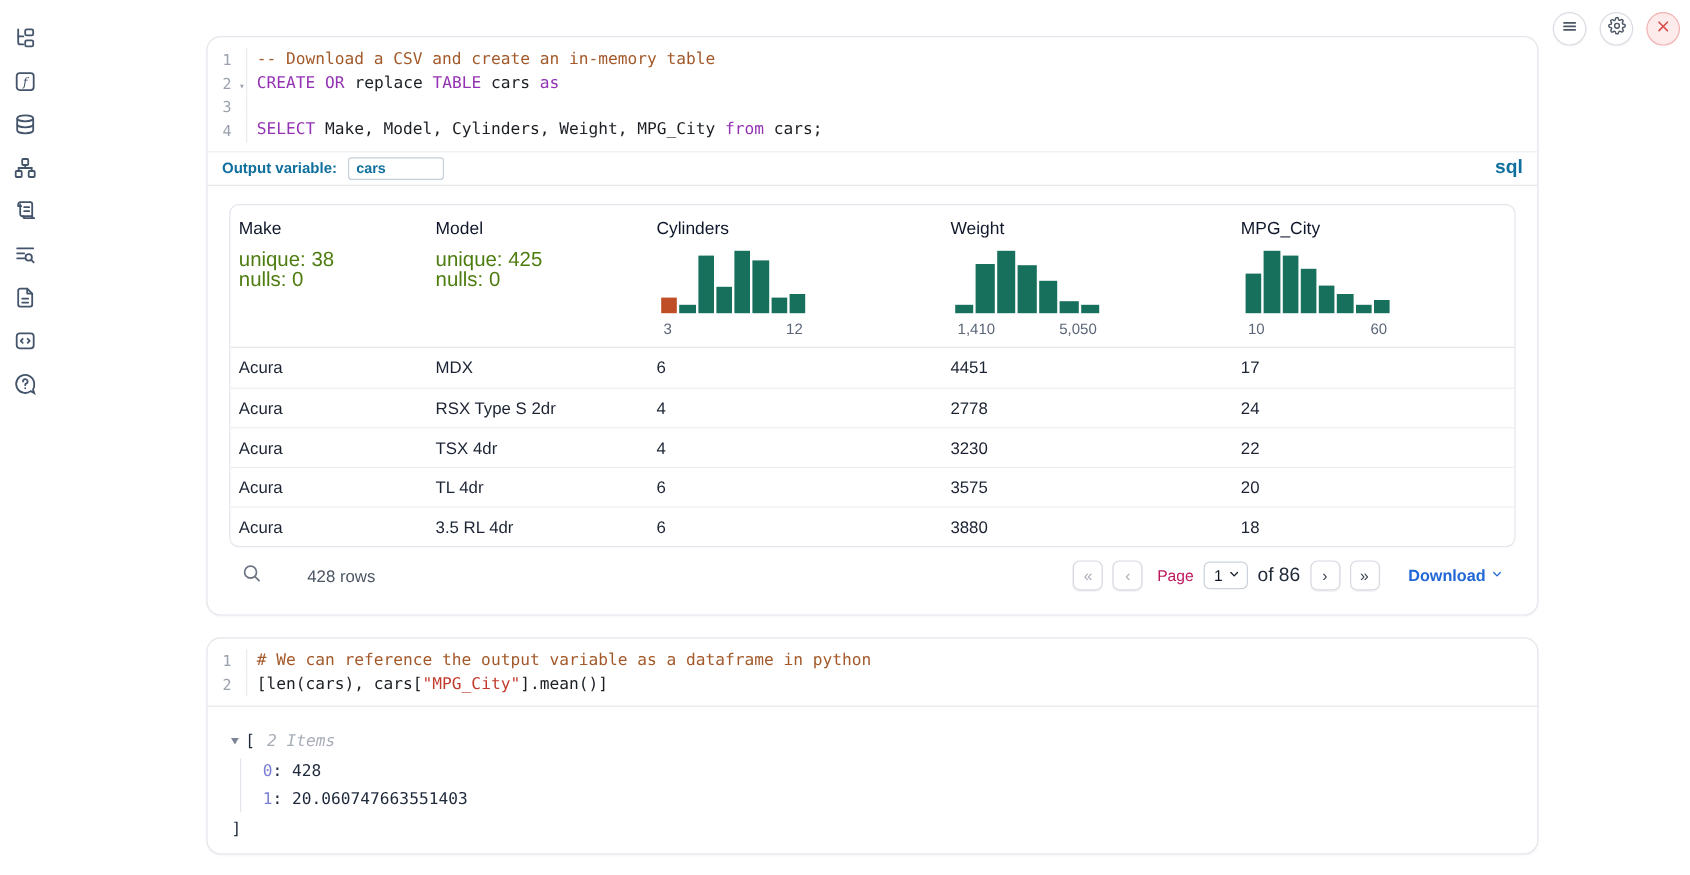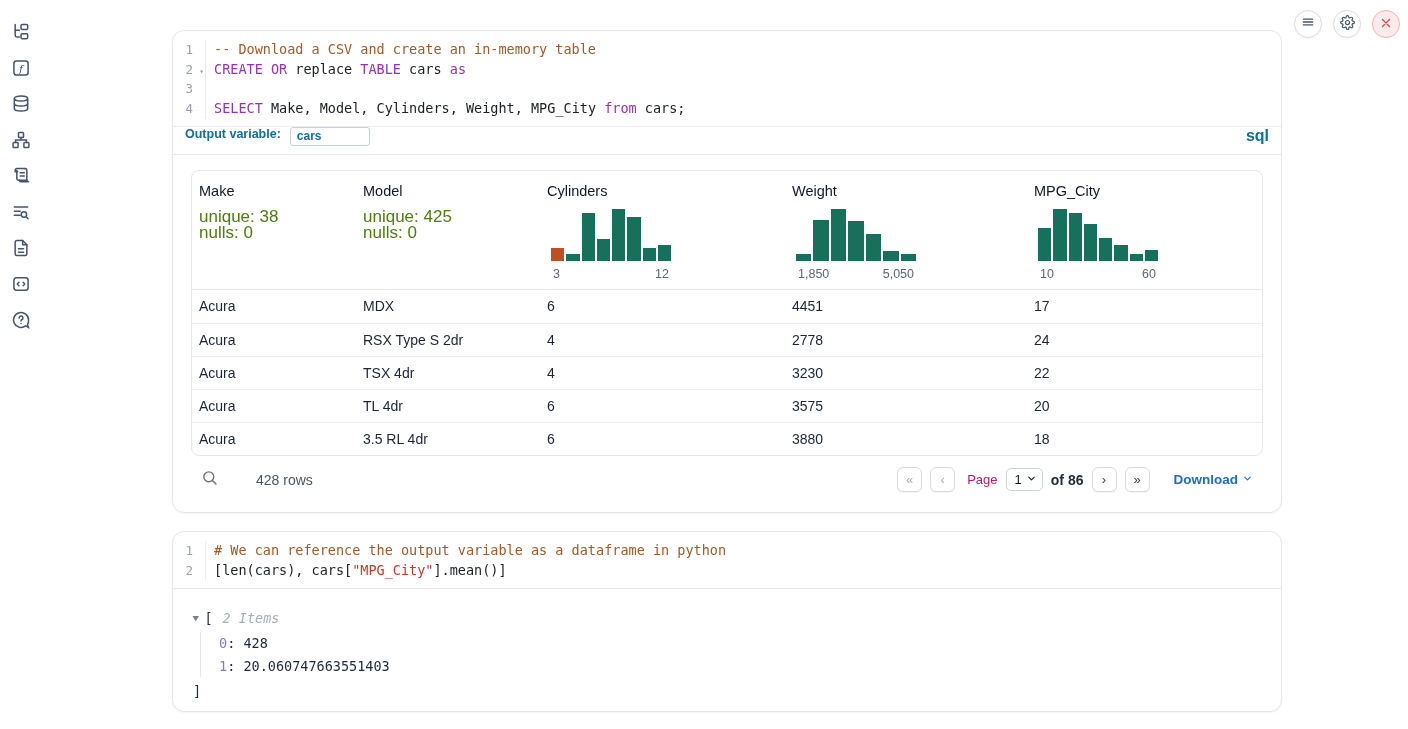--- a/index.html
+++ b/index.html
@@ -24,21 +24,21 @@
   .code-area { padding:9px 0 7px 0; }
   .code-line { display:flex; line-height:19.7px; font-family:"DejaVu Sans Mono", monospace; font-size:13.5px; }
   .ln { position:relative; flex:0 0 33px; text-align:right; padding-right:12px; color:#9aa1ac; font-size:12.5px; border-right:1px solid #e9ebef; }
   .fold { position:absolute; right:1px; top:2px; font-size:8px; color:#9aa1ac; }
   .code-text { padding-left:8px; white-space:pre; color:#1b1f24; }
   .tok-k { color:#9333b3; }
   .tok-s { color:#c13a2b; }
   .tok-c { color:#a3592a; }
   .tok-p { color:#1b1f24; }
 
-  .outvar-row { height:29px; display:flex; align-items:flex-start; border-top:1px solid #eceef2; border-bottom:1px solid #e4e7ec; padding:0 12px; }
+  .outvar-row { height:29px; display:flex; align-items:center; border-top:1px solid #eceef2; border-bottom:1px solid #e4e7ec; padding:0 12px; }
   .outvar-label { font-size:12.5px; font-weight:bold; color:#0f6f9d; }
   .outvar-input { margin-left:9px; width:80px; height:19px; border:1px solid #c6d0da; border-radius:3px; font-size:12px; font-weight:bold; color:#0f6f9d; padding:0 6px; font-family:"Liberation Sans", sans-serif; outline:none; }
   .lang-badge { margin-left:auto; font-size:16px; font-weight:bold; color:#0f6f9d; cursor:pointer; }
 
   
   .table-card { margin:15px 18px 0 18px; border:1px solid #e3e6eb; border-radius:8px; overflow:hidden; }
   .thead { display:grid; grid-template-columns:164px 184px 245px 242px 239px; padding:12px 0 8px 0; border-bottom:1px solid #e4e7ec; }
   .th { padding-left:7px; }
   .th-name { font-size:14.5px; color:#0f172a; margin-bottom:10px; }
   .th-stat { font-size:17px; color:#4d7c0f; line-height:16.5px; }
@@ -50,21 +50,21 @@
   .trow:first-child { border-top:none; }
   .tcell { padding-left:7px; font-size:14px; color:#1c2434; white-space:nowrap; }
 
   .table-footer { margin:7px 18px 0 18px; height:34px; display:flex; align-items:center; padding:0 10px;gap:24px; }
   .rows-count { margin-left:14px; font-size:14px; color:#4b5563; }
   .pager { margin-left:auto; display:flex; align-items:center; gap:8px; }
   .pg-btn { width:25px; height:25px; border:1px solid #d6dae0; border-radius:6px; background:#fff; display:flex; align-items:center; justify-content:center; font-size:13px; box-shadow:0 1px 1px rgba(16,24,40,.05); cursor:pointer; color:#3b4352; }
   .pg-btn.disabled { color:#a7aeb8; cursor:default; }
   .pg-label { font-size:13px; color:#be185d; font-weight:500; margin-left:4px; }
   .pg-select { display:flex; align-items:center; gap:4px; height:23px; border:1px solid #ccd3da; border-radius:5px; padding:0 5px 0 8px; font-size:13px; color:#111827; cursor:pointer; }
-  .pg-of { font-size:14px; color:#1f2937; font-weight:700; }
+  .pg-of { font-size:16px; color:#1f2937; font-weight:400; }
   .download { margin-left:16px; display:flex; align-items:center; gap:4px; color:#2168d6; font-size:13.5px; font-weight:bold; cursor:pointer; }
 
   
   .py-code { border-bottom:1px solid #e4e7ec; padding-bottom:8px; }
   .tree { padding:21px 20px 0 20px; font-family:"DejaVu Sans Mono", monospace; font-size:13.5px; color:#1e293b; }
   .tree-head { display:flex; align-items:center; gap:2px; }
   .tree-chevron { font-size:9px; color:#7a8494; margin-right:4px; cursor:pointer; }
   .tree-items-label { color:#a8aeb8; font-style:italic; margin-left:8px; }
   .tree-body { margin-left:7px; border-left:1px solid #e2e5ea; padding-left:18px; margin-top:6px; }
   .tree-entry { line-height:22.5px; }
@@ -225,21 +225,21 @@
               <div class="hist-bars">
                 <div class="hist-bar" style="height: 6.76px;"></div>
                 <div class="hist-bar" style="height: 41.08px;"></div>
                 <div class="hist-bar" style="height: 52px;"></div>
                 <div class="hist-bar" style="height: 40.04px;"></div>
                 <div class="hist-bar" style="height: 27.04px;"></div>
                 <div class="hist-bar" style="height: 9.88px;"></div>
                 <div class="hist-bar" style="height: 6.76px;"></div>
               </div>
               <div class="hist-axis">
-                <span>1,850</span>
+                <span>1,410</span>
                 <span>5,050</span>
               </div>
             </div>
           </div>
           <div class="th">
             <div class="th-name">MPG_City</div>
             <div class="hist">
               <div class="hist-bars">
                 <div class="hist-bar" style="height: 32.76px;"></div>
                 <div class="hist-bar" style="height: 52px;"></div>

